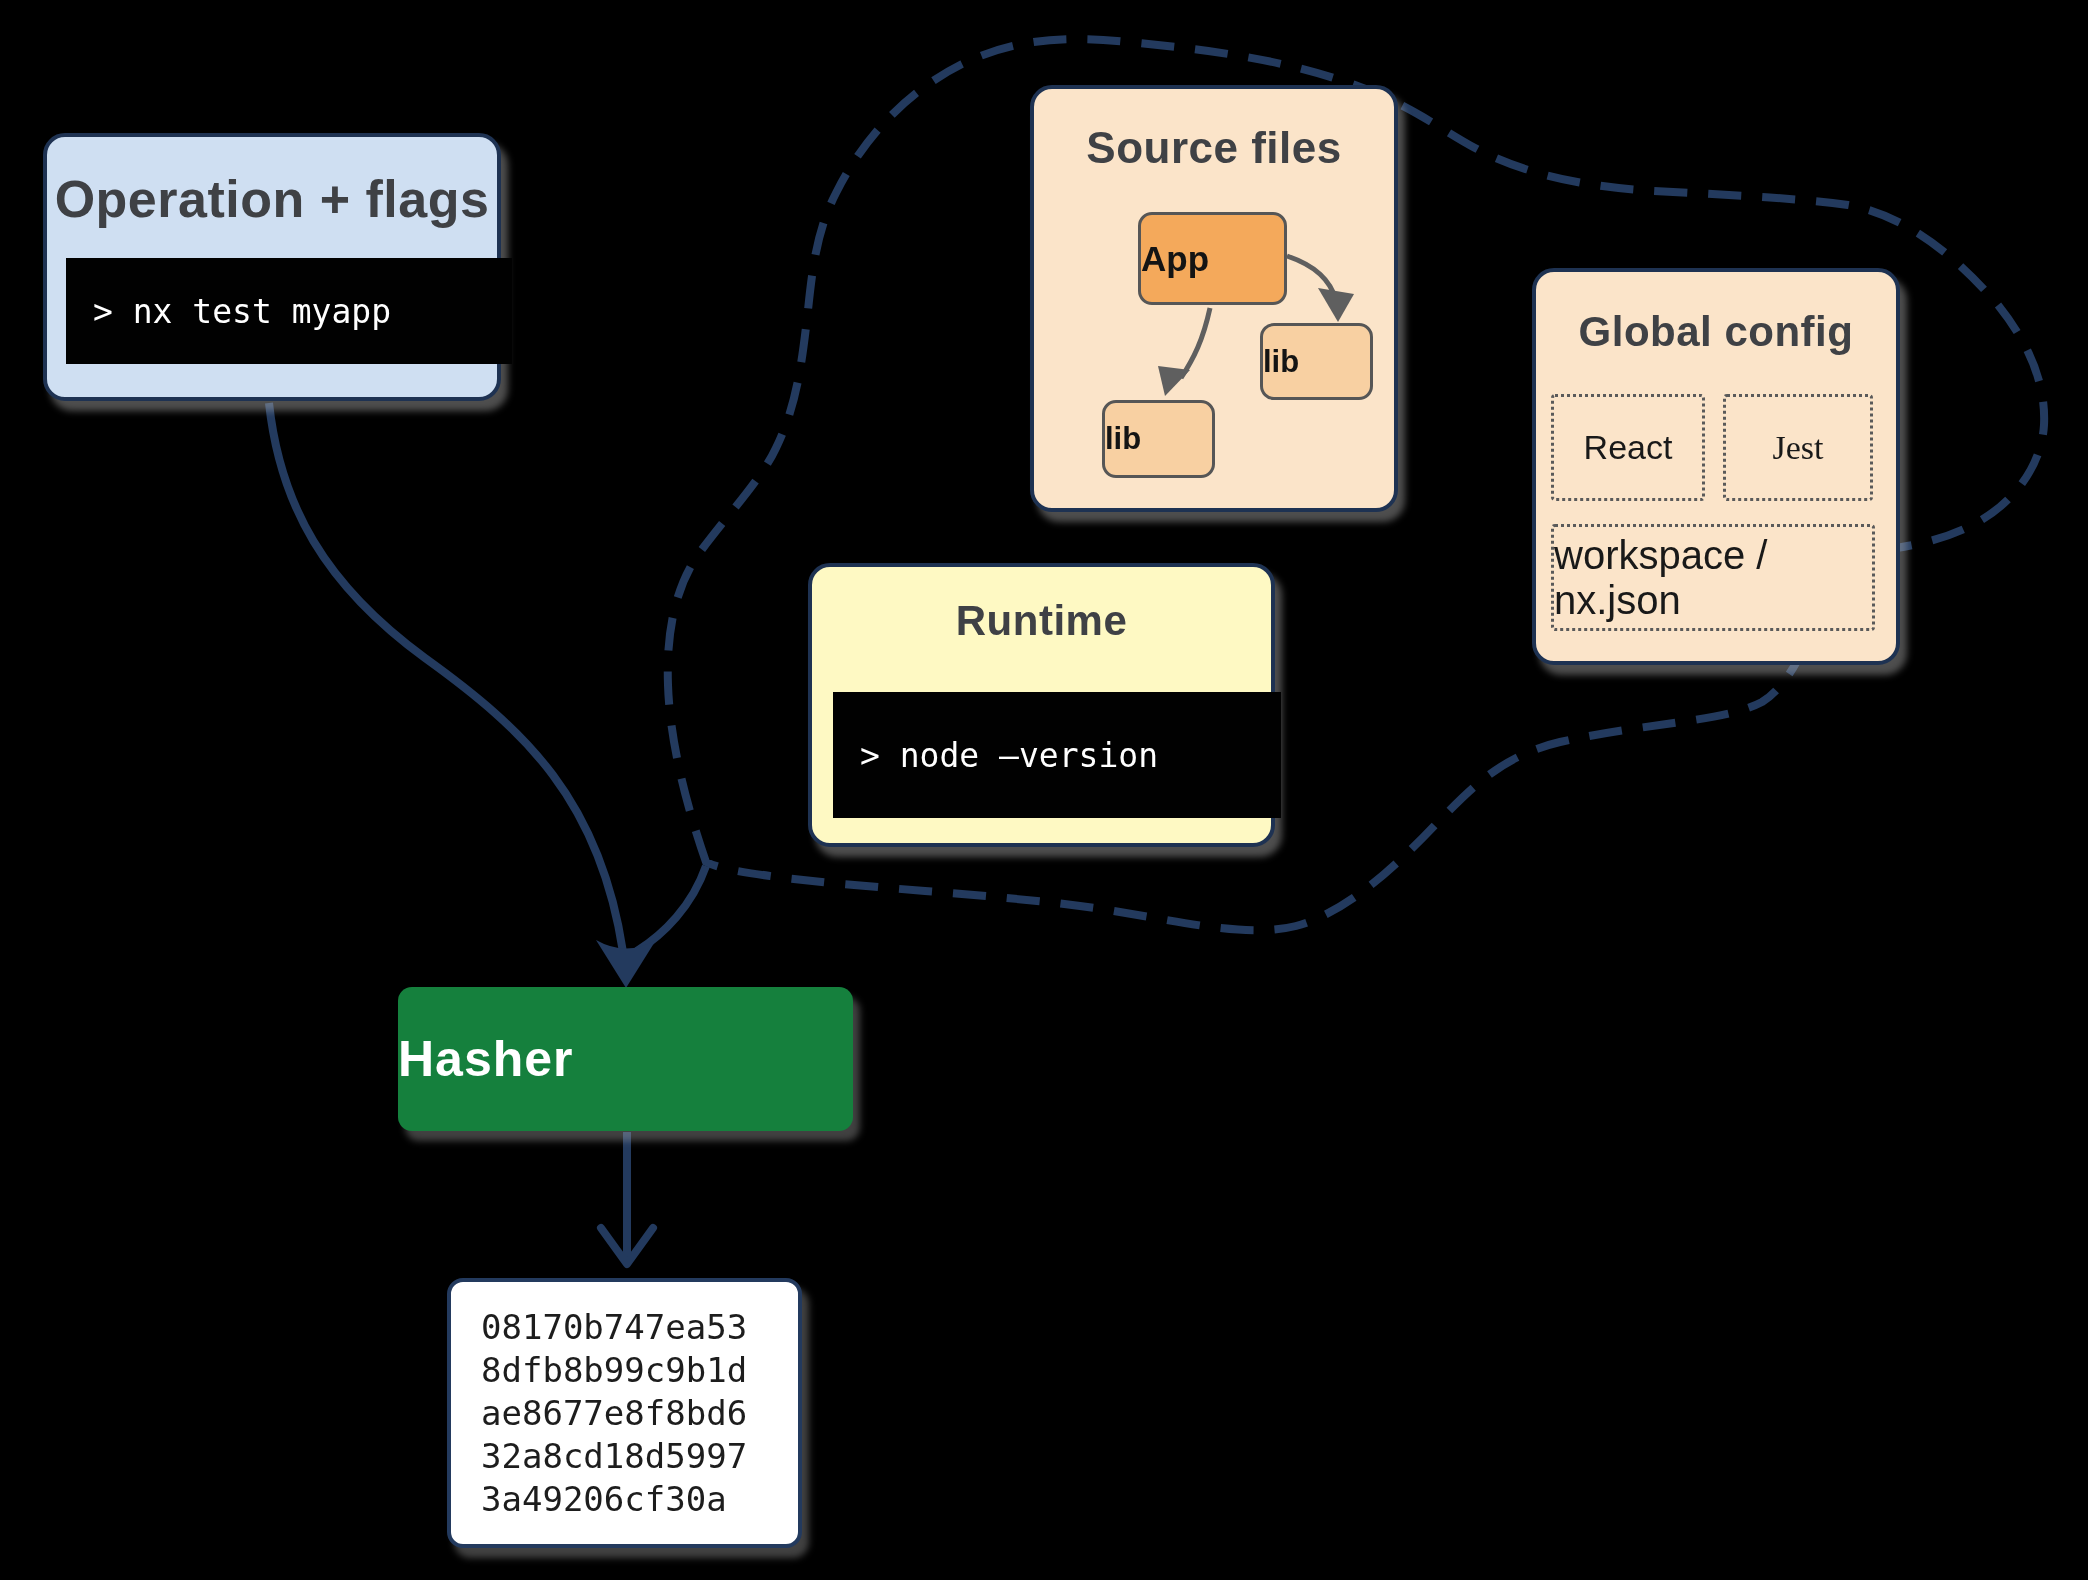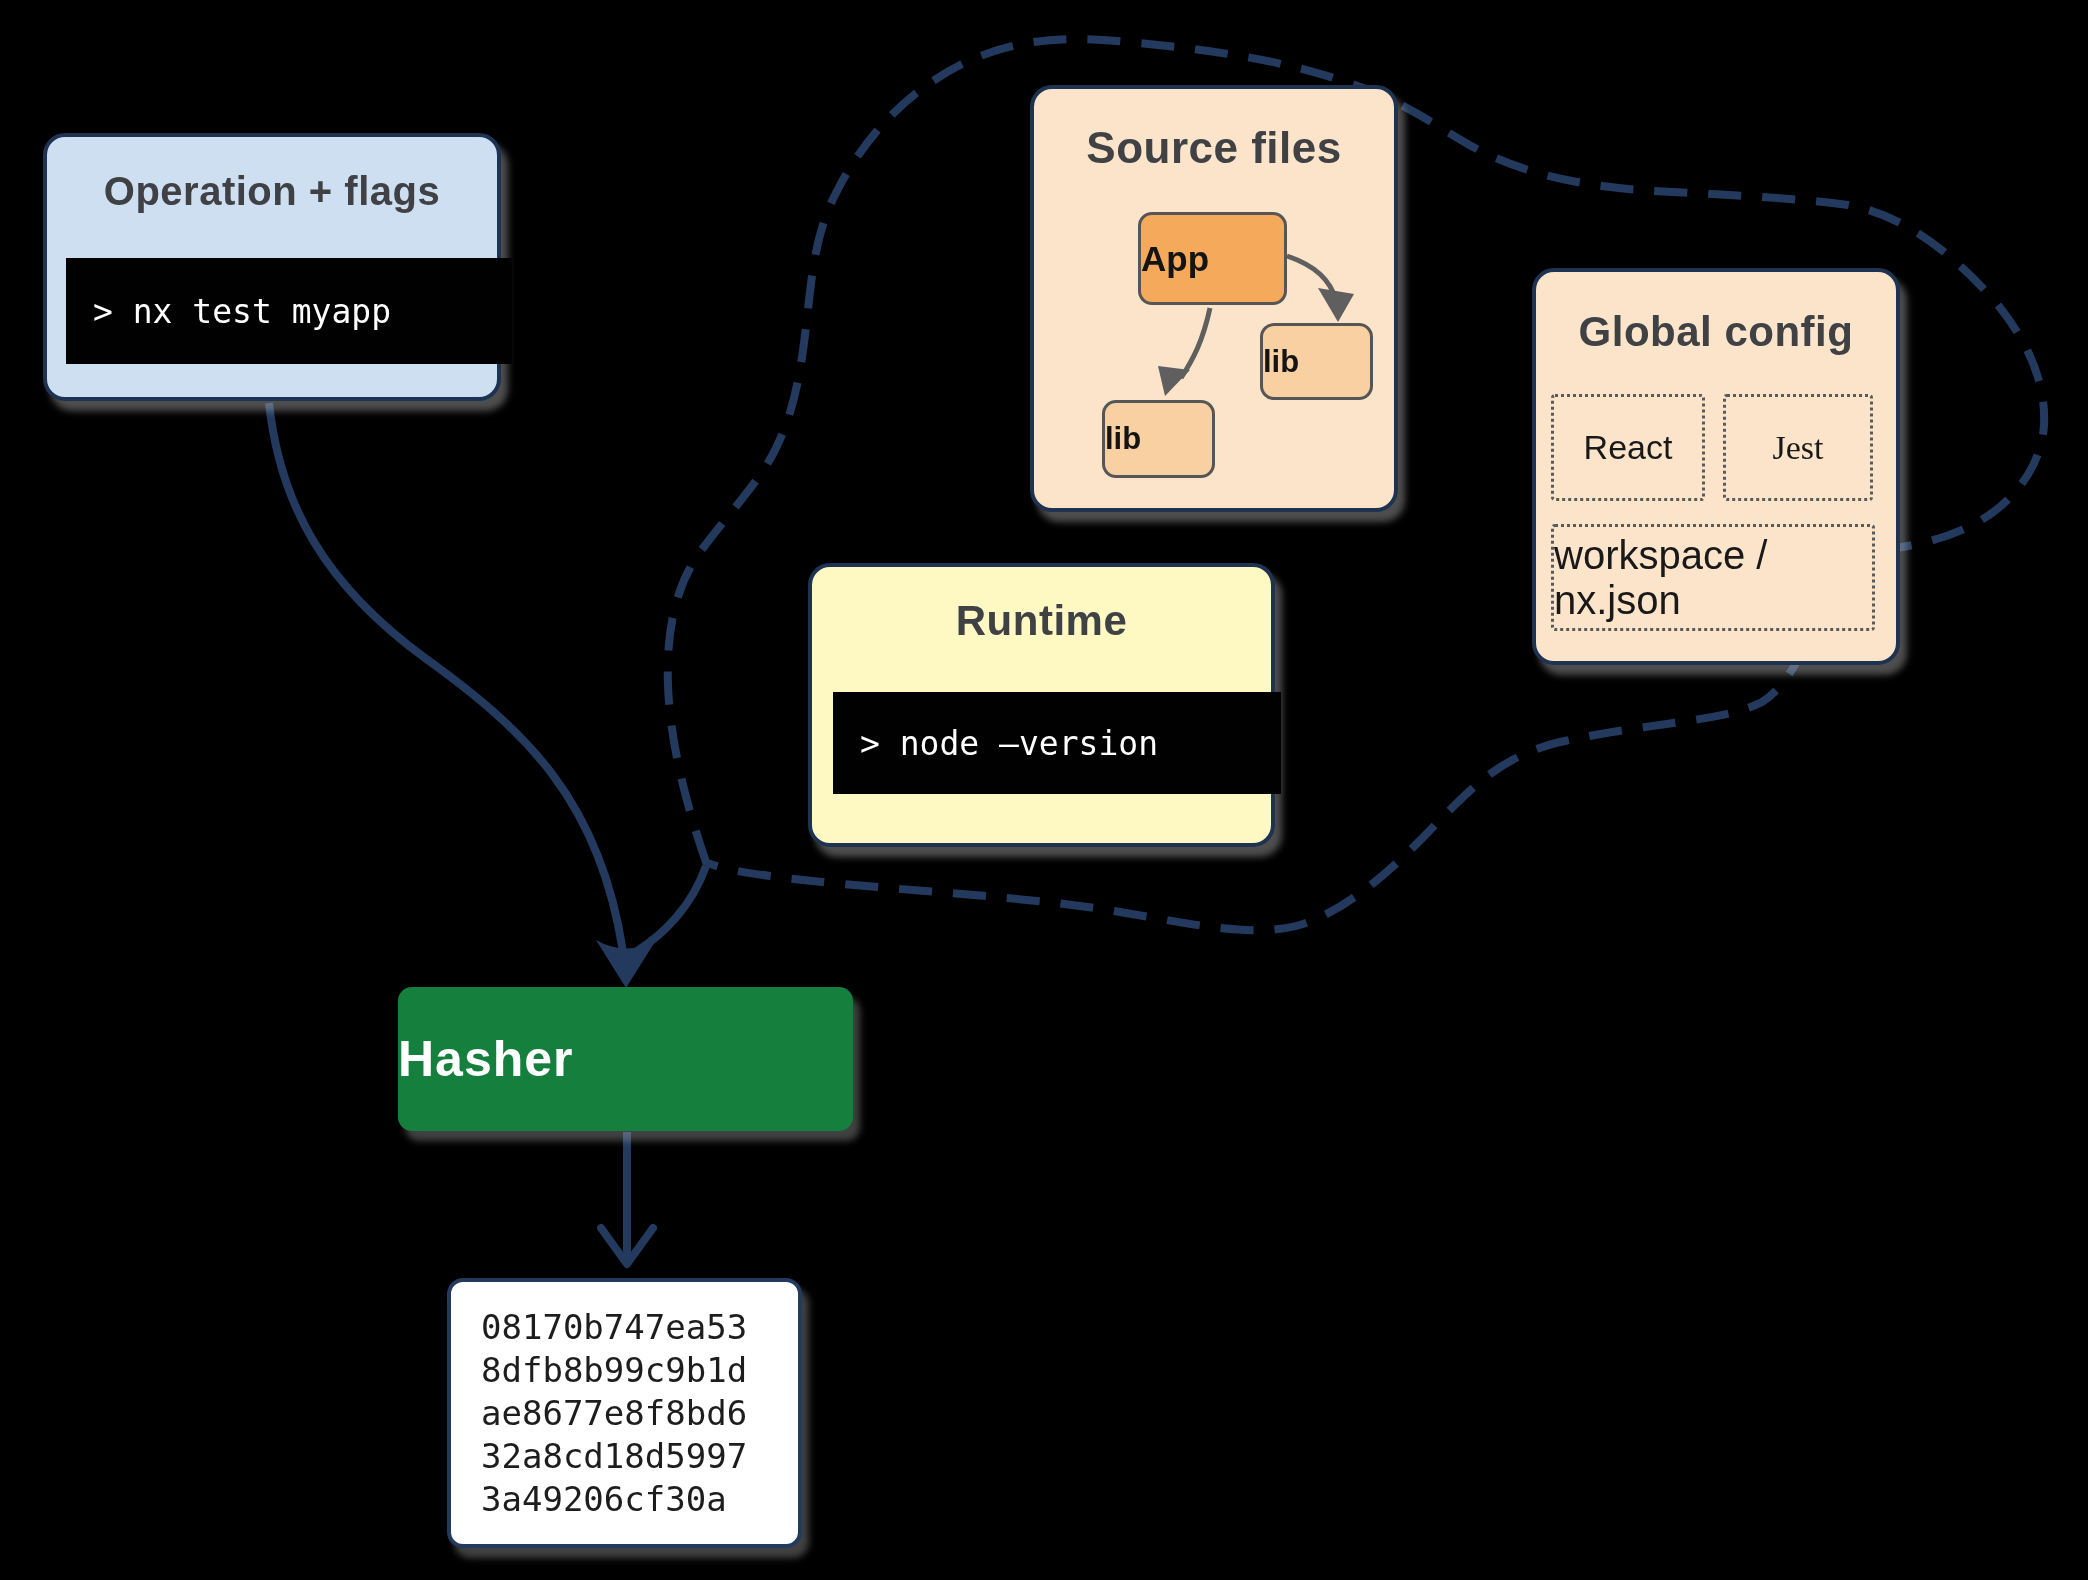--- a/index.html
+++ b/index.html
@@ -14,21 +14,21 @@
   .node{position:absolute;box-sizing:border-box;}
   .shadowed{box-shadow:7px 10px 7px rgba(185,185,185,0.42);}
   .big-title{
     text-align:center;
     font-weight:700;
     color:#3f4145;
     letter-spacing:0.5px;
   }
   
   #op-box{left:43px;top:133px;width:458px;height:268px;background:#cfdff2;border:4px solid #1e3252;border-radius:22px;}
-  #op-title{margin-top:32px;font-size:40px;}
+  #op-title{margin-top:32px;font-size:52px;}
   .terminal{
     position:absolute;background:#010101;color:#ffffff;
     font-family:"DejaVu Sans Mono", monospace;
     display:flex;align-items:center;
     font-size:33px;white-space:pre;
   }
   #op-terminal{left:19px;top:121px;width:419px;height:106px;padding-left:27px;}
   
   #source-box{left:1030px;top:85px;width:368px;height:427px;background:#fbe4c9;border:4px solid #1e3252;border-radius:22px;}
   #source-title{margin-top:34px;font-size:44px;}
@@ -36,21 +36,21 @@
     position:absolute;box-sizing:border-box;border:3px solid #565656;border-radius:14px;
     display:flex;align-items:center;justify-content:flex-start;
     font-weight:700;color:#141414;
   }
   #app-box{left:104px;top:123px;width:149px;height:93px;background:#f4a95b;font-size:35px;}
   #lib-top-box{left:226px;top:234px;width:113px;height:77px;background:#f8d0a2;font-size:31px;}
   #lib-bottom-box{left:68px;top:311px;width:113px;height:78px;background:#f8d0a2;font-size:31px;}
   
   #runtime-box{left:808px;top:563px;width:467px;height:284px;background:#fef9c3;border:4px solid #1e3252;border-radius:22px;}
   #runtime-title{margin-top:30px;font-size:42px;}
-  #runtime-terminal{left:21px;top:125px;width:421px;height:102px;padding-left:27px;}
+  #runtime-terminal{left:21px;top:125px;width:421px;height:126px;padding-left:27px;}
   
   #global-box{left:1532px;top:268px;width:368px;height:397px;background:#fbe4c9;border:4px solid #1e3252;border-radius:22px;}
   #global-title{margin-top:36px;font-size:42px;}
   .dotted{
     position:absolute;box-sizing:border-box;border:3px dotted #5a5a5a;border-radius:4px;
     display:flex;align-items:center;justify-content:center;
     color:#191919;font-size:34px;
   }
   #react-box{left:15px;top:122px;width:154px;height:107px;}
   #jest-box{left:187px;top:122px;width:150px;height:107px;font-family:Liberation Serif, serif;}

